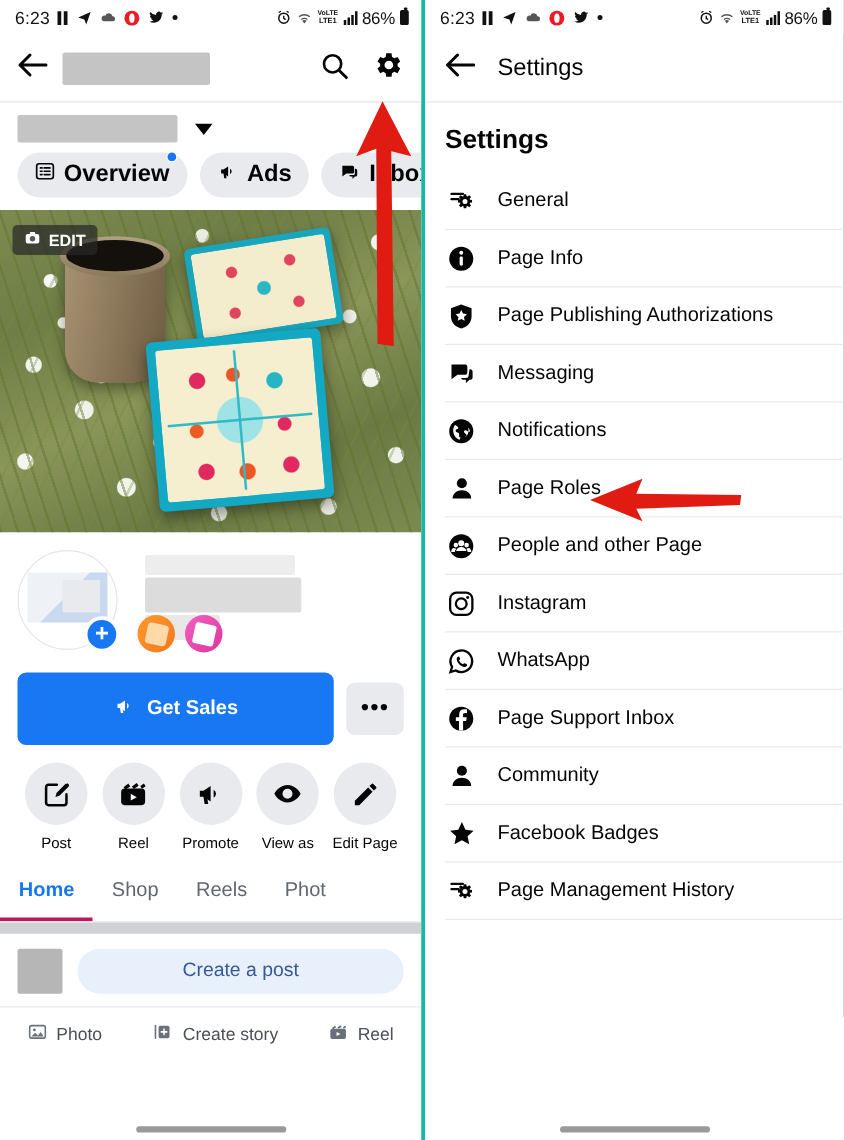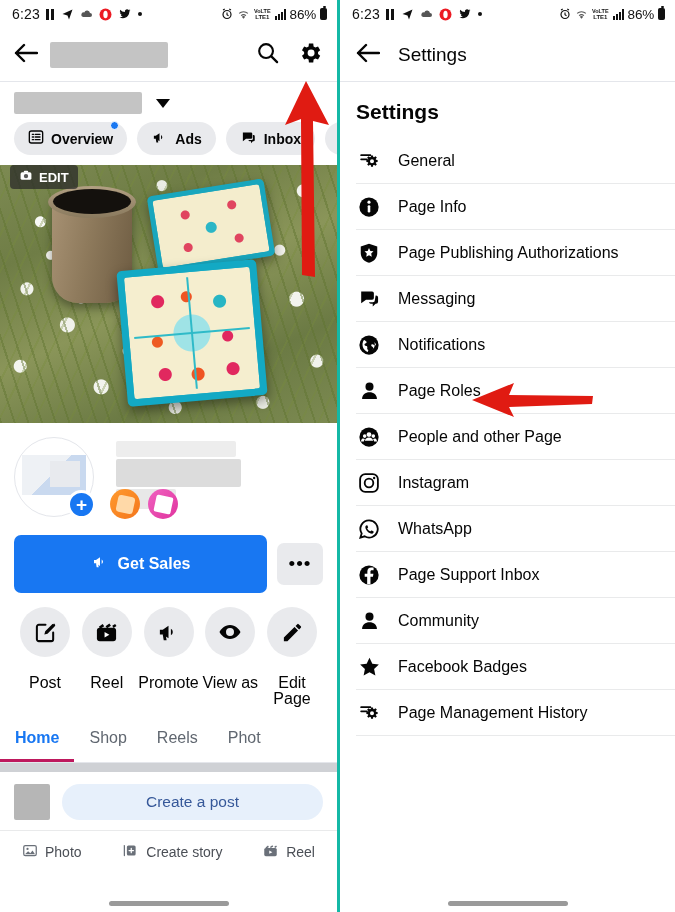--- a/index.html
+++ b/index.html
@@ -49,21 +49,21 @@
   .hdr-ic { margin-left: 18px; cursor: pointer; }
 
   
   .pagename-row { display:flex; align-items:center; padding: 10px 14px 6px 14px;}
   .pagename-redact { width: 128px; height: 22px; }
   .caret { width:0;height:0;border-left:7px solid transparent;border-right:7px solid transparent;border-top:9px solid #050505;margin-left:14px;}
   .chips { display:flex; gap:10px; padding: 2px 0 10px 14px; overflow:hidden; }
   .chip {
     display:flex; align-items:center; gap:7px; background:#e9eaed;
     border-radius:18px; padding: 7px 14px; position:relative; white-space:nowrap;
-    font-size:14px; font-weight:700; color:#050505;
+    font-size:19px; font-weight:700; color:#050505;
   }
   .chip-badge{position:absolute;top:-1px;right:8px;width:9px;height:9px;border-radius:50%;background:#1877f2;border:1.5px solid #fff;}
   .chip.partial { padding-right: 34px; }
 
   
   .cover { position: relative; width:337px; height:258px; overflow:hidden; }
   .cover-bg{
     position:absolute;inset:0;
     background:
       radial-gradient(circle at 12% 22%, rgba(255,255,255,.95) 0 5px, transparent 6px),
@@ -122,21 +122,21 @@
       radial-gradient(circle at 22% 55%, #ee5a22 0 5px, transparent 6px),
       radial-gradient(circle at 78% 55%, #e1285f 0 5px, transparent 6px),
       radial-gradient(circle at 26% 82%, #e1285f 0 6px, transparent 7px),
       radial-gradient(circle at 52% 84%, #ef5423 0 6px, transparent 7px),
       radial-gradient(circle at 80% 82%, #e1285f 0 6px, transparent 7px),
       radial-gradient(circle at 50% 50%, #9fe3e6 0 18px, transparent 19px),
       #f5eecf;}
   .box-main .face:before{content:"";position:absolute;left:50%;top:4%;width:2px;height:92%;background:#2fbac8;transform:translateX(-50%);}
   .box-main .face:after{content:"";position:absolute;top:50%;left:4%;height:2px;width:92%;background:#2fbac8;transform:translateY(-50%);}
   .edit-badge{
-    position:absolute;left:10px;top:0;background:rgba(40,40,40,.72);color:#fff;
+    position:absolute;left:10px;top:12px;background:rgba(40,40,40,.72);color:#fff;
     border-radius:4px;padding:4px 9px;font-size:13px;font-weight:700;display:flex;align-items:center;gap:6px;
   }
 
   
   .profile-row{position:relative;height:108px;padding:14px 14px 0 14px;display:flex;}
   .avatar-wrap{position:relative;width:80px;height:80px;flex:none;}
   .avatar-ring{position:absolute;inset:0;border-radius:50%;border:1.5px solid #e4e6eb;background:#fff;}
   .avatar-img{position:absolute;left:8px;top:18px;width:64px;height:40px;
     background:linear-gradient(135deg,#eef1f5 0 48%, #c9d9ef 48% 100%);}
   .avatar-img2{position:absolute;left:36px;top:24px;width:30px;height:26px;background:#e8eaee;}
@@ -159,21 +159,21 @@
   .cta-row{display:flex;gap:10px;padding:4px 14px 0 14px;align-items:center;}
   .cta{flex:1;background:#1877f2;color:#fff;border:none;border-radius:7px;height:58px;
        font-size:16px;font-weight:700;display:flex;align-items:center;justify-content:center;gap:9px;cursor:pointer;}
   .more-btn{width:46px;height:42px;border-radius:7px;background:#e9eaed;border:none;display:flex;align-items:center;
        justify-content:center;font-size:19px;letter-spacing:1px;color:#050505;cursor:pointer;}
 
   
   .quick{display:flex;justify-content:space-between;padding:14px 16px 6px 16px;}
   .qa{display:flex;flex-direction:column;align-items:center;width:58px;}
   .qa-circ{width:50px;height:50px;border-radius:50%;background:#e9eaed;display:flex;align-items:center;justify-content:center;}
-  .qa-lbl{margin-top:18px;font-size:16px;color:#050505;text-align:center;line-height:16px;font-weight:400;}
+  .qa-lbl{margin-top:6px;font-size:12px;color:#050505;text-align:center;line-height:16px;font-weight:400;}
 
   
   .navtabs{display:flex;gap:0;padding:6px 0 0 0;border-bottom:1px solid #e4e6eb;overflow:hidden;}
   .ntab{padding:10px 15px 12px 15px;font-size:16px;color:#606770;white-space:nowrap;}
   .ntab.active{color:#1877f2;font-weight:700;border-bottom:3px solid #be185d;}
   .gapbar{height:9px;background:#cfd1d5;}
 
   
   .composer{display:flex;align-items:center;gap:12px;padding:12px 14px 10px 14px;}
   .comp-av{width:36px;height:36px;background:#b6b6b6;border-radius:2px;flex:none;}

